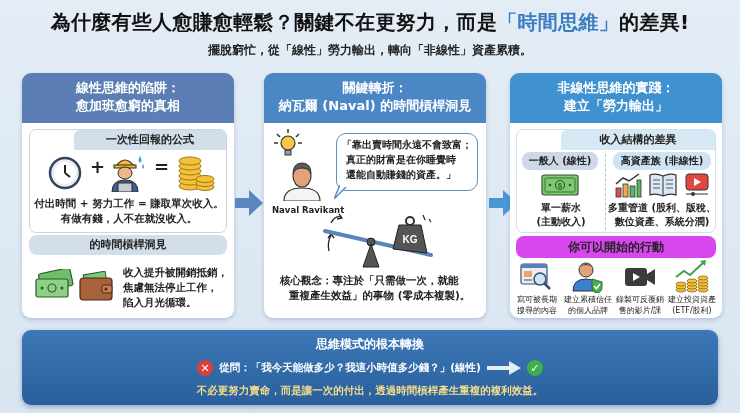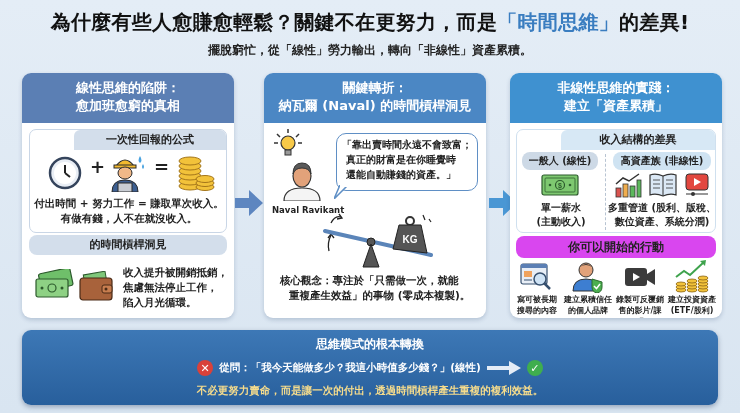--- a/index.html
+++ b/index.html
@@ -60,21 +60,21 @@
     position: absolute; left: 22px; top: 330px; width: 696px; height: 75px;
     border-radius: 9px;
     background: linear-gradient(180deg, #3d78b6 0%, #285f9c 100%);
     box-shadow: 0 2px 5px rgba(20,40,80,0.35);
     color: #fff;
   }
   .bottom .bt { position: absolute; top: 6px; left: 0; width: 100%; text-align: center; font-size: 12px; font-weight: bold; }
   .bottom .row { position: absolute; top: 27px; left: 0; width: 100%; height: 22px; display: flex; align-items: center; justify-content: center; font-size: 10.5px; font-weight: bold; gap: 6px; }
   .bottom .concl { position: absolute; top: 54px; left: 0; width: 100%; text-align: center; font-size: 10.5px; font-weight: bold; color: #f6dc8c; }
   .circ { width: 16px; height: 16px; border-radius: 50%; display: inline-flex; align-items: center; justify-content: center; color: #fff; font-size: 11px; font-weight: bold; }
-  .act-label { position: absolute; font-size: 8px; font-weight: bold; color: #222; text-align: center; line-height: 11px; width: 50px; }
+  .act-label { position: absolute; font-size: 8px; font-weight: normal; color: #222; text-align: center; line-height: 11px; width: 50px; }
 </style>
 </head>
 <body>
 
 <div class="title">
   <span>為什麼有些人愈賺愈輕鬆？關鍵不在更努力，而是</span><span class="hl">「時間思維」</span><span>的差異!</span>
 </div>
 <div class="subtitle">擺脫窮忙，從「線性」勞力輸出，轉向「非線性」資產累積。</div>
 
 <div class="panel p1">
@@ -196,21 +196,21 @@
   <div class="txt" style="left:16px; top:215px; font-size:10.5px;margin-left:9px;">重複產生效益」的事物 (零成本複製)。</div>
 </div>
 
 <svg class="arrow" style="left:489px; top:190px;" viewBox="0 0 28 26">
   <path d="M0 8 H14 V0 L28 13 L14 26 V18 H0 Z" fill="#4a97d4"></path>
 </svg>
 
 <div class="panel p3">
   <div class="panel-head">
     <div>非線性思維的實踐：</div>
-    <div>建立「資產累積」</div>
+    <div>建立「勞力輸出」</div>
   </div>
   <div class="sub-box" style="left:6px; top:56px; width:200px; height:104px; border-color:#cfe0ef;">
     <div class="sub-head" style="background:#d7e8f5;">收入結構的差異</div>
     <div class="pill" style="left:5px; top:22px; width:76px; height:18px; line-height:18px; background:#cdd9e6; font-size:10px;">一般人 (線性)</div>
     <div class="pill" style="left:96px; top:22px; width:98px; height:18px; line-height:18px; background:#cfe3f2; font-size:10px;">高資產族 (非線性)</div>
     <div style="position:absolute; left:88px; top:24px; width:0; height:76px; border-left:1px dashed #b8c4d2;"></div>
     <svg class="icon" style="left:24px; top:44px;" width="38" height="22" viewBox="0 0 38 22">
       <rect x="1" y="1" width="36" height="20" rx="2" fill="#7ec870" stroke="#2c5a2c" stroke-width="1.2"></rect>
       <rect x="4" y="4" width="30" height="14" rx="1" fill="none" stroke="#2c5a2c" stroke-width="0.8"></rect>
       <circle cx="19" cy="11" r="4.5" fill="none" stroke="#2c5a2c" stroke-width="1.2"></circle>

